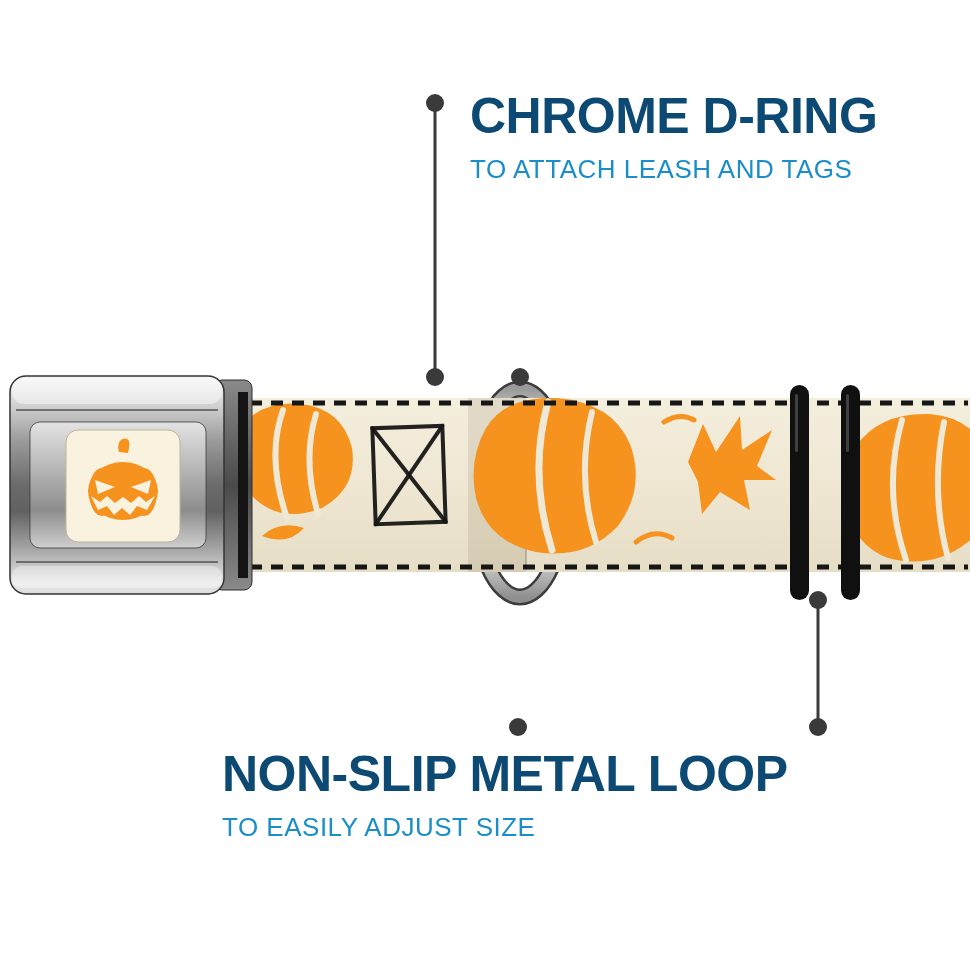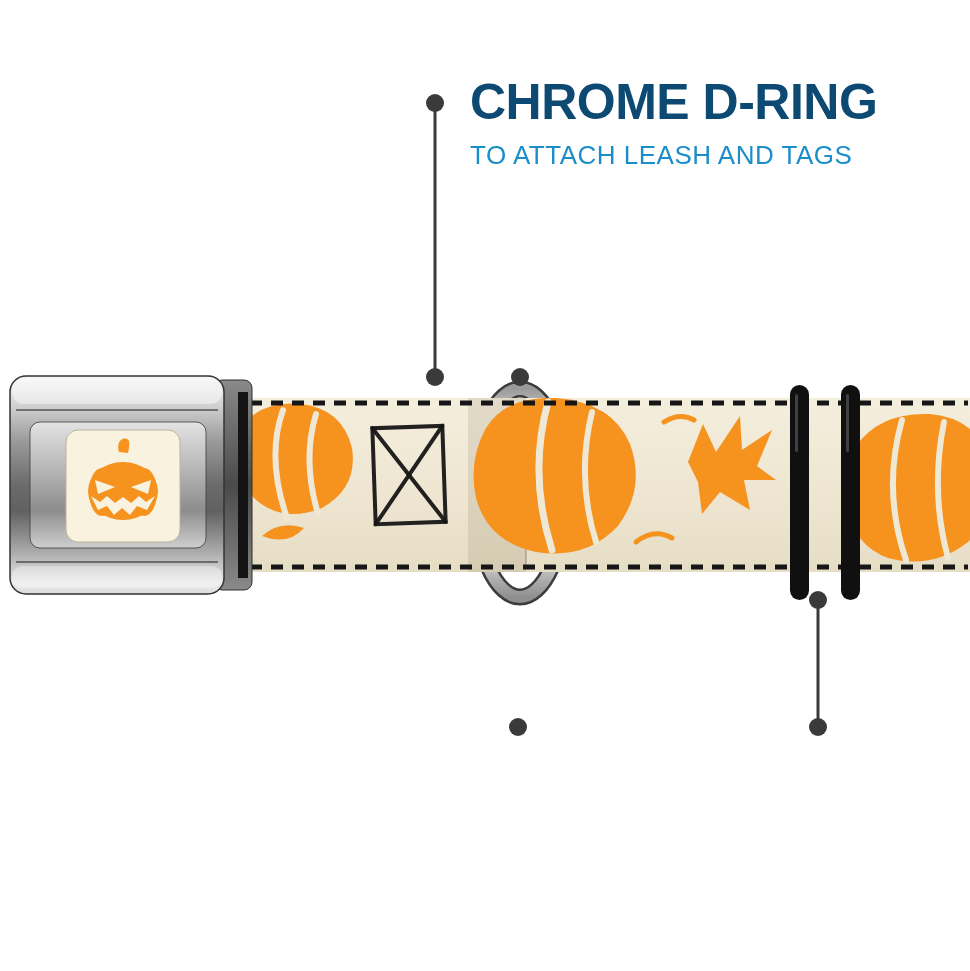--- a/index.html
+++ b/index.html
@@ -18,21 +18,21 @@
   }
   .annotation{position:absolute;z-index:20;}
   .annotation .title{
     font-weight:700;font-size:50px;line-height:1.05;letter-spacing:-0.5px;
     color:var(--title-blue);white-space:nowrap;
   }
   .annotation .subtitle{
     font-weight:400;font-size:26px;line-height:1.1;letter-spacing:0.5px;
     color:var(--subtitle-blue);white-space:nowrap;margin-top:12px;
   }
-  .annotation.top{left:470px;top:76px;}
+  .annotation.top{left:470px;top:90px;}
   .annotation.bottom{left:222px;top:748px;}
   .collar-svg{position:absolute;left:0;top:370px;z-index:10;}
   .callout-svg{position:absolute;left:0;top:0;z-index:30;pointer-events:none;}
   
   .fill-orange{fill:var(--pumpkin-orange);}
   .fill-cream{fill:var(--plate-cream);}
   .ridge{stroke:var(--webbing-cream);stroke-width:6;fill:none;stroke-linecap:round;}
   .sketch{stroke:var(--stitch-black);stroke-width:4;fill:none;stroke-linecap:round;opacity:.95;}
   .stitch-line{stroke:var(--stitch-black);stroke-width:5;stroke-dasharray:12 9;fill:none;}
   .callout-line{stroke:var(--callout-gray);stroke-width:3;}
@@ -175,14 +175,18 @@
     <line class="callout-line" x1="435" y1="110" x2="435" y2="372"></line>
     <circle class="callout-dot" cx="435" cy="103" r="9"></circle>
     <circle class="callout-dot" cx="435" cy="377" r="9"></circle>
     <circle class="callout-dot" cx="520" cy="377" r="9"></circle>
     <line class="callout-line" x1="818" y1="600" x2="818" y2="725"></line>
     <circle class="callout-dot" cx="818" cy="600" r="9"></circle>
     <circle class="callout-dot" cx="818" cy="727" r="9"></circle>
     <circle class="callout-dot" cx="518" cy="727" r="9"></circle>
   </svg>
 
+  <div class="annotation bottom">
+    <div class="title">NON-SLIP METAL LOOP</div>
+    <div class="subtitle">TO EASILY ADJUST SIZE</div>
+  </div>
 
 </div>
 
 </body></html>

